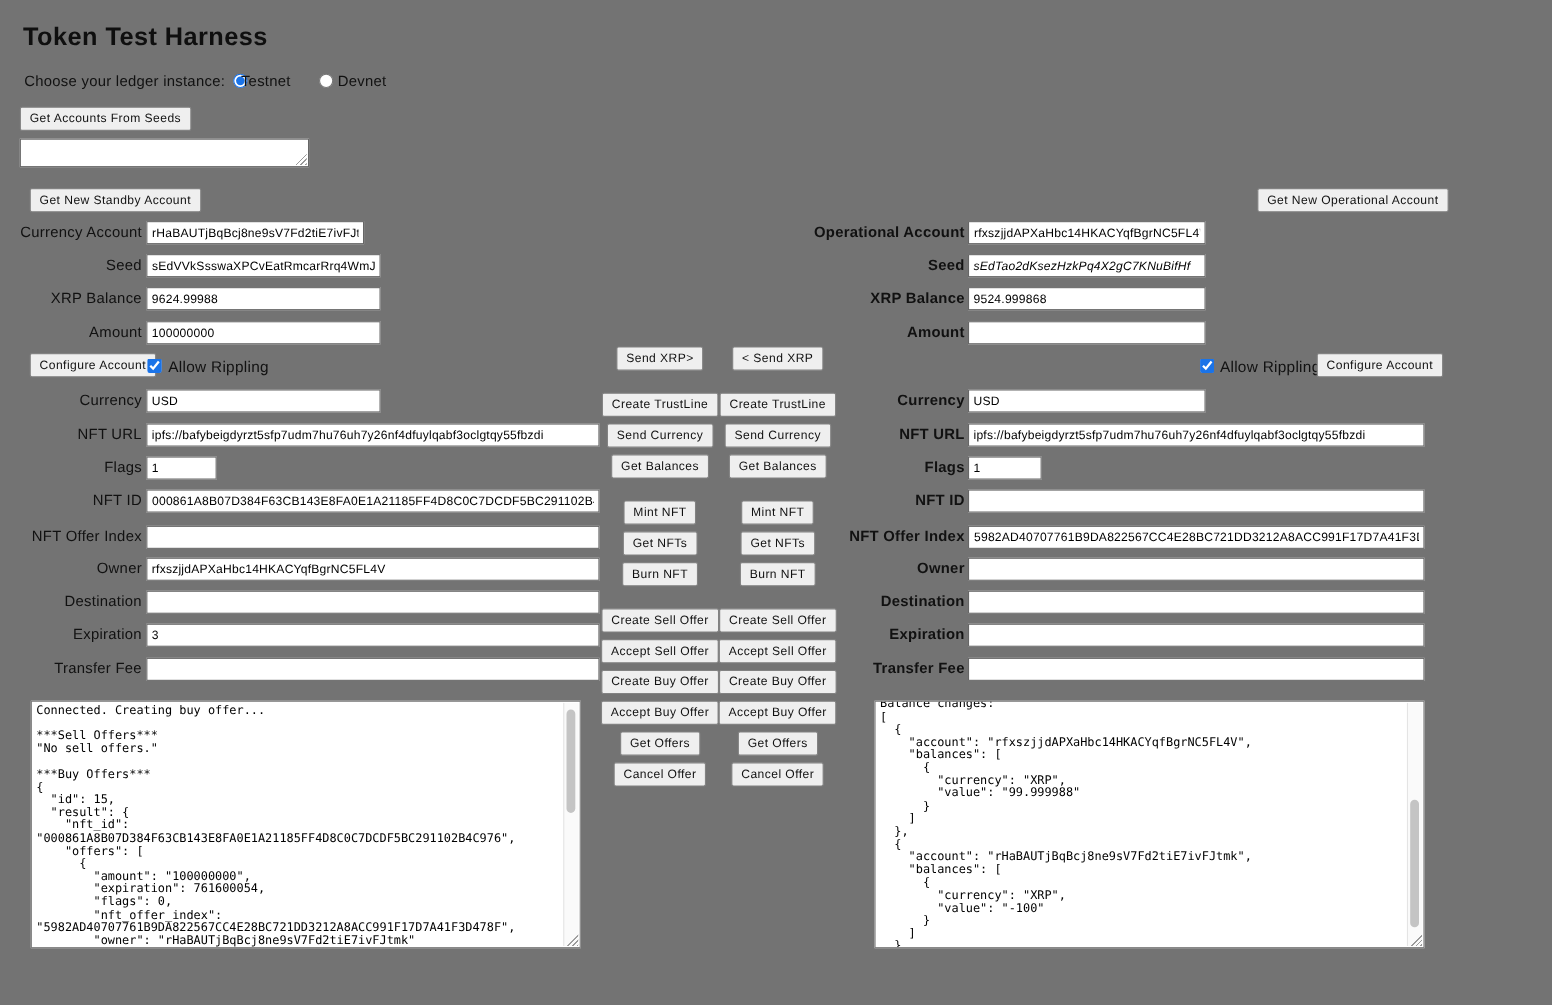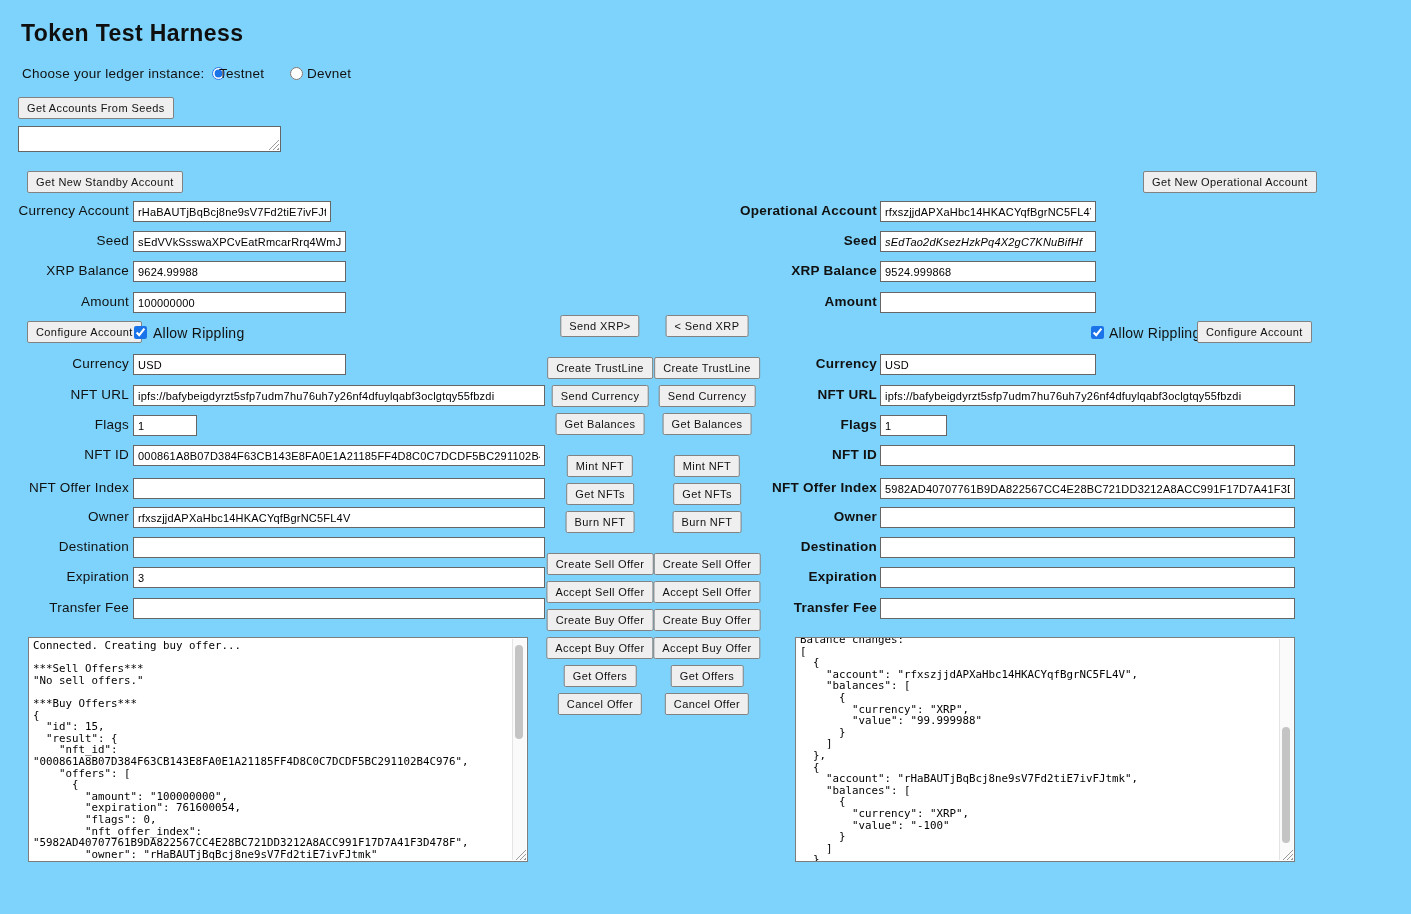--- a/index.html
+++ b/index.html
@@ -1,17 +1,17 @@
 <!DOCTYPE html>
 <html><head>
 <meta charset="utf-8">
 <style>
   html,body{margin:0;padding:0;background:#f7f7f7;}
   body{font-family:"Liberation Sans",sans-serif;color:#0f0f0f;}
-  #app{position:relative;width:1411px;height:914px;background:#7dd3fc;overflow:hidden;letter-spacing:.25px;}
+  #app{position:relative;width:1411px;height:914px;background:#737373;overflow:hidden;letter-spacing:.25px;}
 
   .title{position:absolute;left:21px;top:20px;font-size:23px;font-weight:600;letter-spacing:.4px;}
 
   .lbl{position:absolute;font-size:13.5px;line-height:22px;color:#111;white-space:nowrap;}
   .lblL{left:0;width:129px;text-align:right;}
   .lblR{left:640px;width:237px;text-align:right;font-weight:bold;}
 
   .btn{position:absolute;box-sizing:border-box;height:22px;padding:3px 8px 4px 8px;
        background:#efefef;border:1px solid #828282;border-radius:2px;
        font-family:"Liberation Sans",sans-serif;font-size:11px;letter-spacing:.4px;color:#111;

